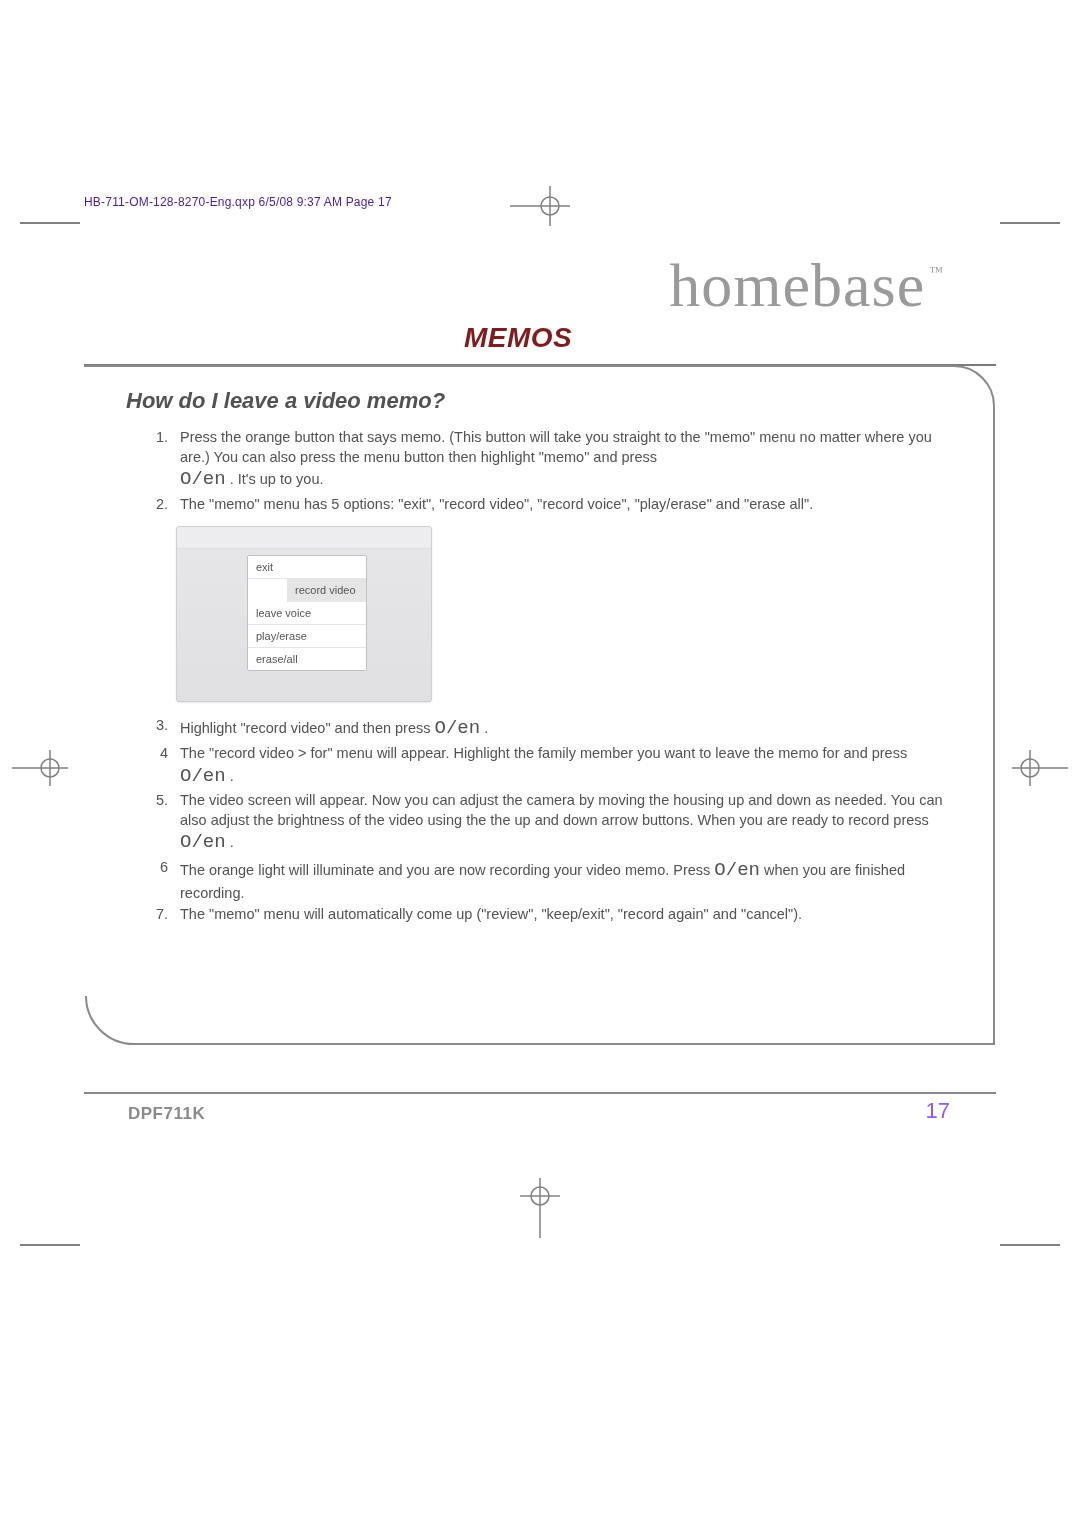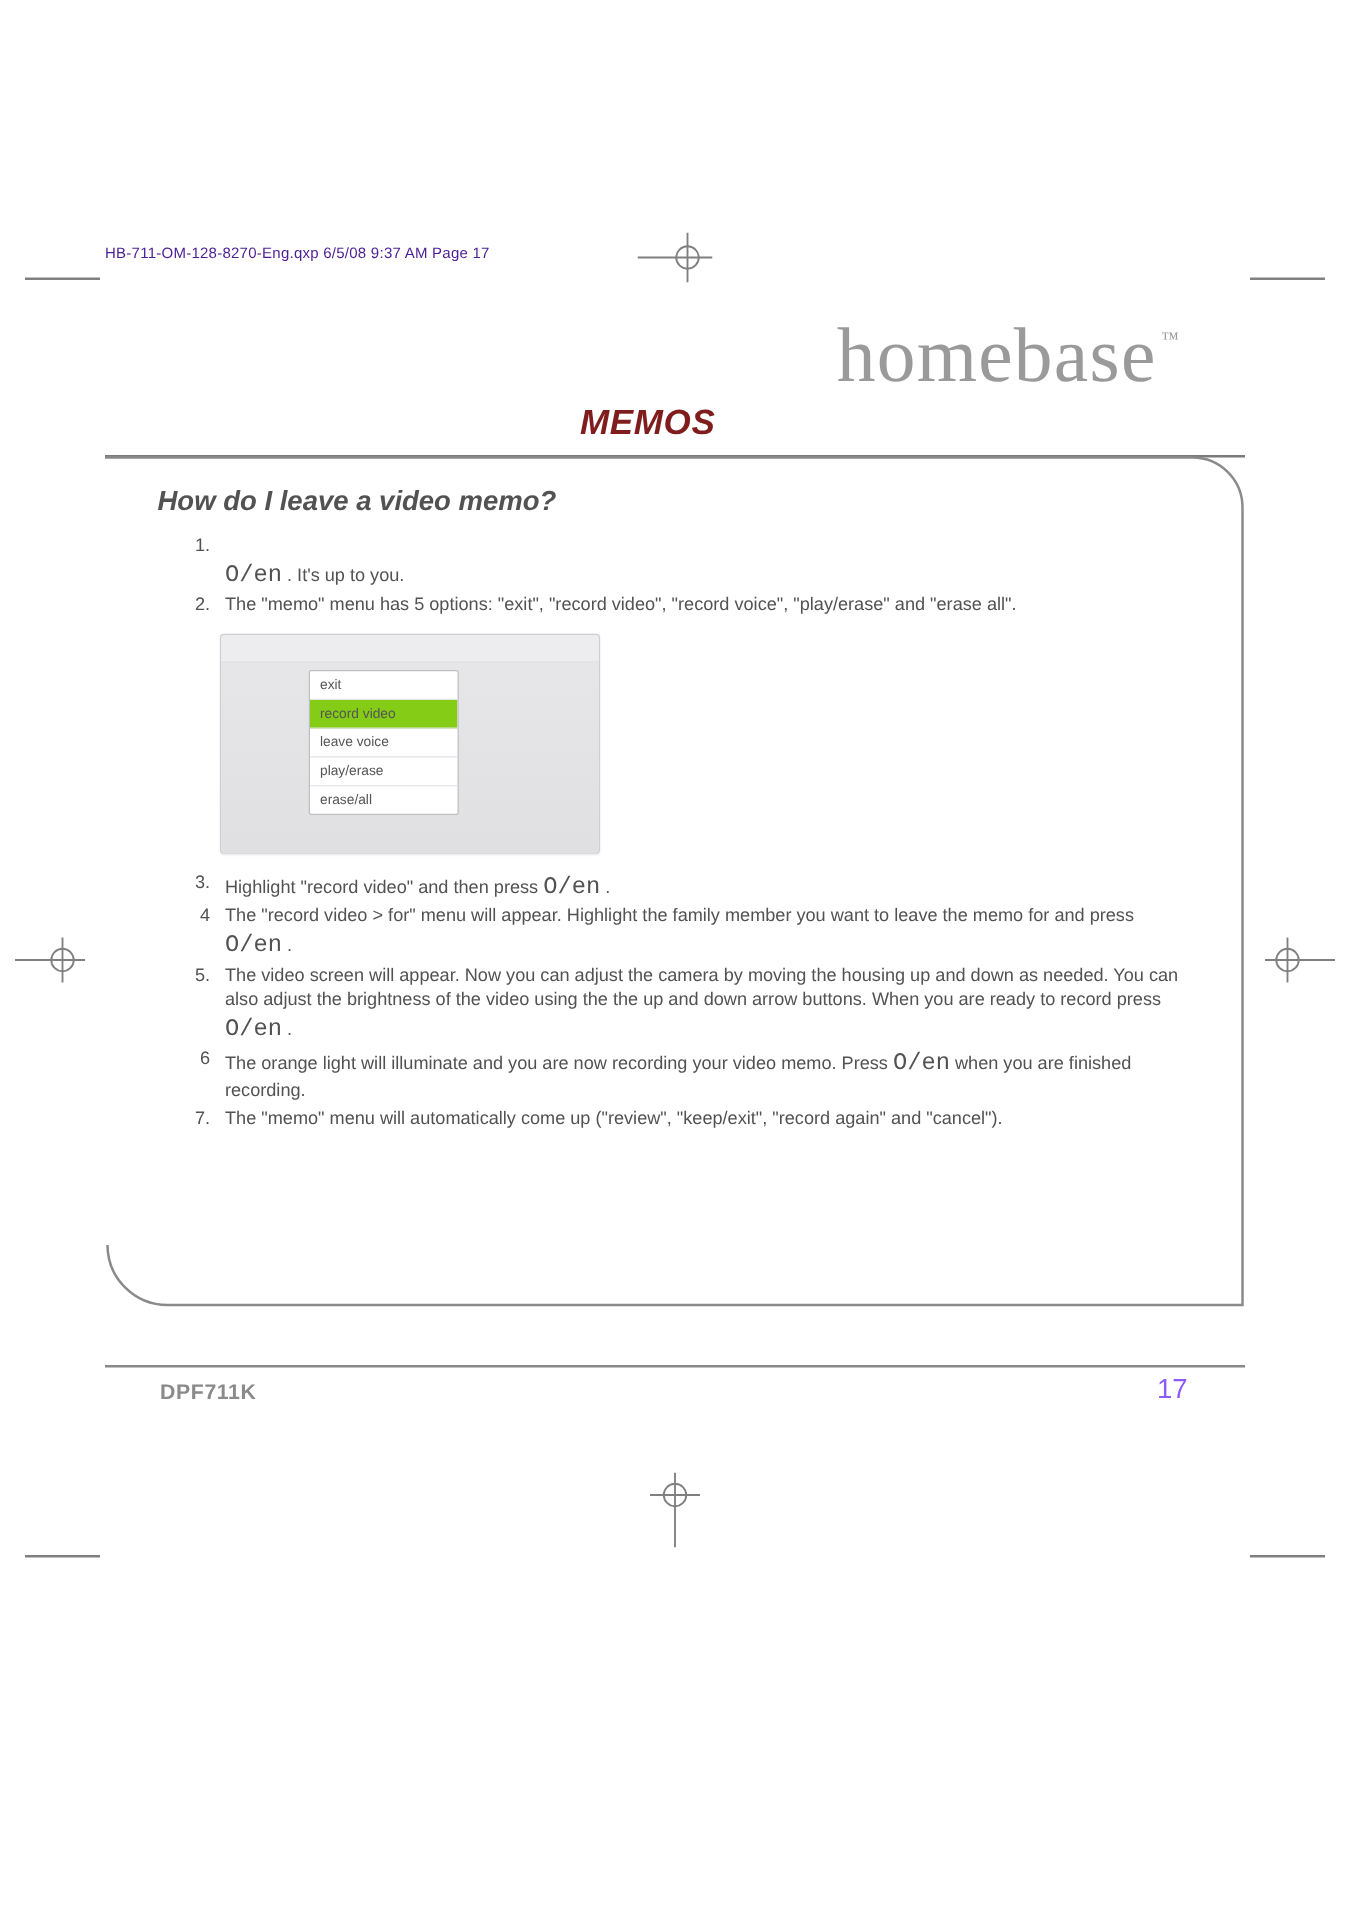--- a/index.html
+++ b/index.html
@@ -25,26 +25,26 @@
   .content { position: absolute; left: 126px; top: 388px; right: 126px; }
 
   .q { font-size: 22px; font-weight: 700; font-style: italic; color: #525252; margin-bottom: 14px; }
 
   ol.steps { list-style: none; padding-left: 48px; font-size: 14.5px; line-height: 1.35; color: #525252; }
   ol.steps li { position: relative; margin-bottom: 2px; padding-left: 6px; }
   ol.steps li .num { position: absolute; left: -34px; width: 28px; text-align: right; }
   .mono { font-family: 'Courier New', monospace; font-size: 19px; }
 
   
-  .shot { margin: 12px 0 14px 50px; width: 304px; height: 176px; background: linear-gradient(#e7e7e9,#e0e0e3); border: 1px solid #cfcfd3; border-radius: 3px; position: relative; box-shadow: 0 1px 2px rgba(0,0,0,0.1); }
+  .shot { margin: 12px 0 14px 50px; width: 256px; height: 176px; background: linear-gradient(#e7e7e9,#e0e0e3); border: 1px solid #cfcfd3; border-radius: 3px; position: relative; box-shadow: 0 1px 2px rgba(0,0,0,0.1); }
   .shot .titlebar { height: 22px; background: #ededef; border-bottom: 1px solid #dcdce0; border-radius: 3px 3px 0 0; }
   .shot .menu { position: absolute; left: 70px; top: 28px; width: 120px; background: #fff; border: 1px solid #bfbfc4; border-radius: 2px; overflow: hidden; }
   .shot .menu div { font-size: 11px; color: #555; padding: 5px 8px; border-bottom: 1px solid #e5e5e8; }
   .shot .menu div:last-child { border-bottom: none; }
-  .shot .menu div.sel { background: #84cc16; }
+  .shot .menu div.sel { background: #e5e5e5; margin-left: 39px; }
 
   
   .side-reg-left  { position:absolute; left:12px;  top: 740px; }
   .side-reg-right { position:absolute; right:12px; top: 740px; }
 
   
   .rule-bot { position: absolute; left: 84px; right: 84px; top: 1092px; height: 2px; background: #888; }
   .model { position: absolute; left: 128px; top: 1104px; font-size: 17px; font-weight: 700; color: #8a8a8a; letter-spacing: 0.5px; }
   .pageno { position: absolute; right: 130px; top: 1098px; font-size: 22px; color: #8b5cf6; }
 
@@ -83,21 +83,21 @@
              L 50 680
              A 48 48 0 0 1 2 632" fill="none" stroke="#8a8a8a" stroke-width="2"></path>
   </svg>
 
   <div class="content">
     <div class="q">How do I leave a video memo?</div>
 
     <ol class="steps">
       <li>
         <span class="num">1.</span>
-        <br>
+        <span>Press the orange button that says memo. (This button will take you straight to the "memo" menu no matter where you are.) You can also press the menu button then highlight "memo" and press </span><br>
         <span class="mono">O/en</span>
         <span>. It's up to you.</span>
       </li>
       <li>
         <span class="num">2.</span>
         <span>The "memo" menu has 5 options: "exit", "record video", "record voice", "play/erase" and "erase all".</span>
       </li>
     </ol>
 
     <div class="shot">

